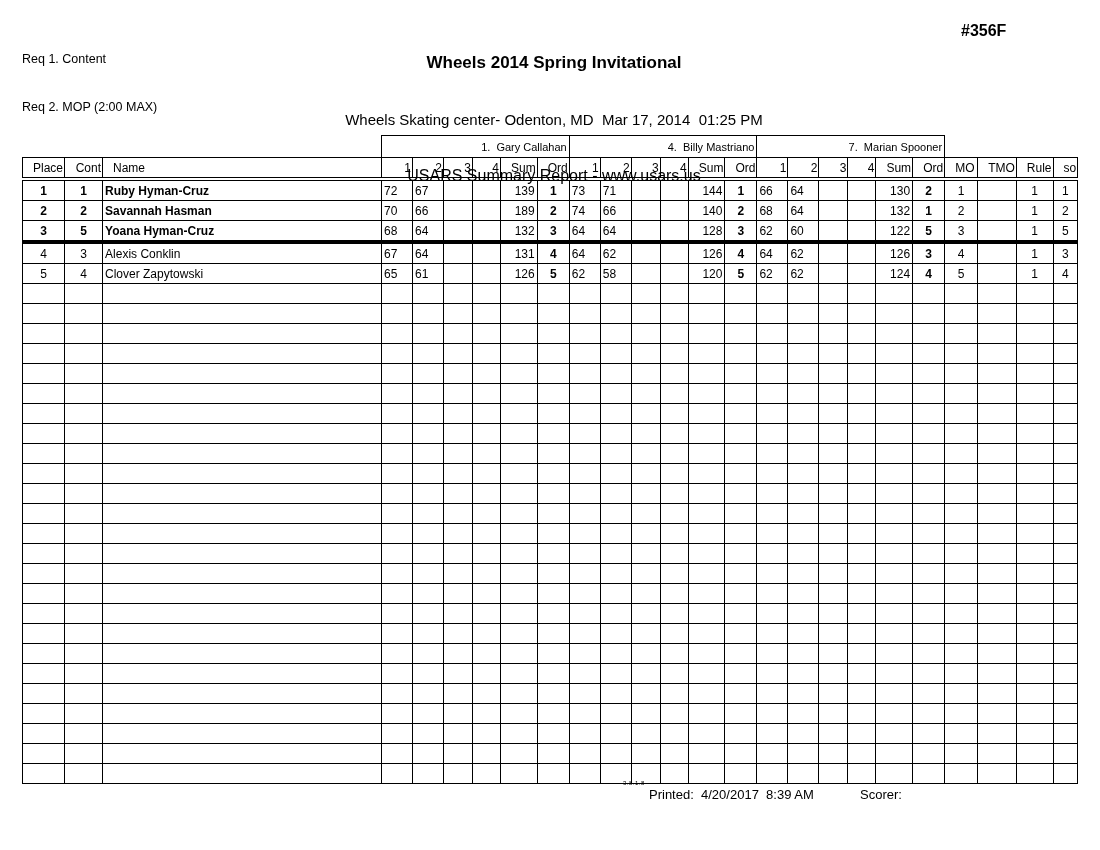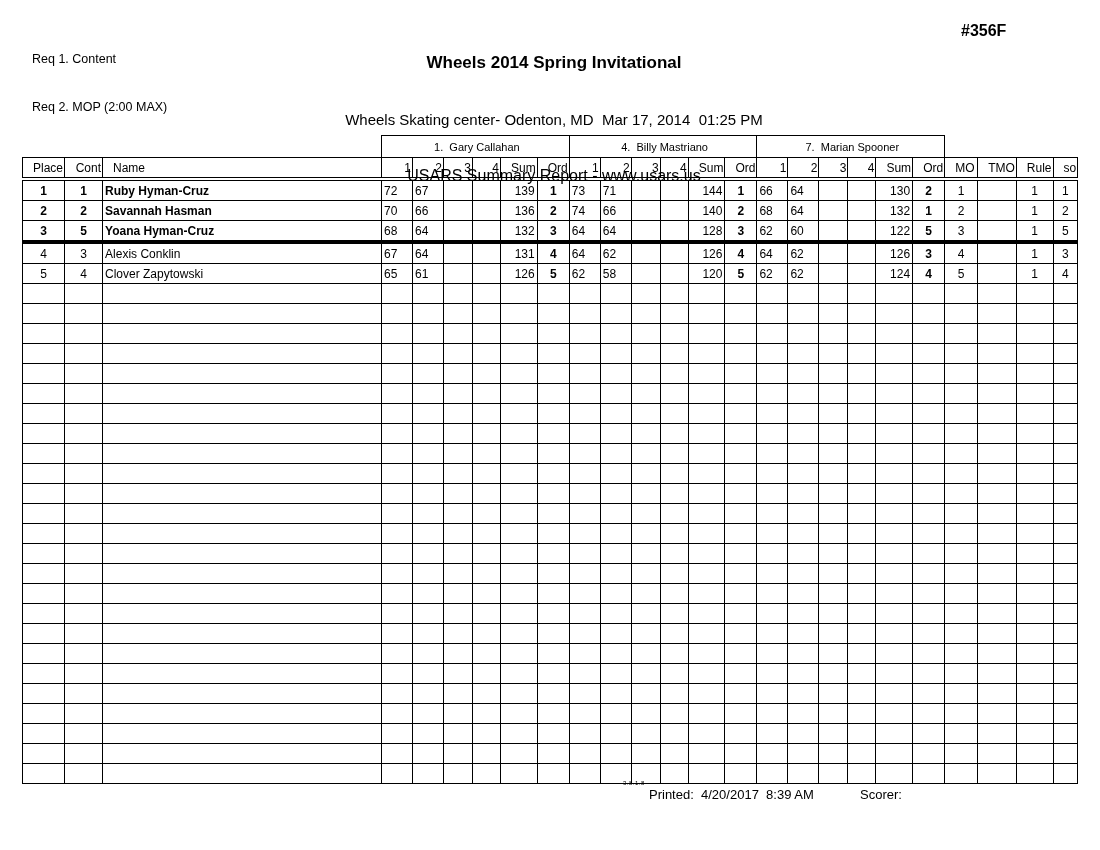--- a/index.html
+++ b/index.html
@@ -2,21 +2,21 @@
 <html><head>
 <meta charset="utf-8">
 <style>
   html,body { margin:0; padding:0; background:#fff; }
   .page {
     position:relative; width:1100px; height:850px; background:#fff;
     font-family:"Liberation Sans", sans-serif; color:#000; overflow:hidden;
   }
 
   
-  .req { position:absolute; left:32px; top:19px; font-size:12.5px; line-height:16px; white-space:pre; }
+  .req { position:absolute; left:22px; top:19px; font-size:12.5px; line-height:16px; white-space:pre; }
 
   
   .hdr { position:absolute; left:12px; top:16px; width:1084px; text-align:center; white-space:pre; }
   .h-title  { font-size:17px; font-weight:bold; line-height:22px; }
   .h-venue  { font-size:15px; line-height:19px; }
   .h-event  { font-size:19px; font-weight:bold; line-height:25px; letter-spacing:0.5px; }
   .h-report { font-size:16px; line-height:21px; }
 
   .evtnum { position:absolute; left:961px; top:22px; font-size:16px; font-weight:bold; }
 
@@ -25,21 +25,21 @@
     position:absolute; left:22px; top:135px;
     border-collapse:collapse; table-layout:fixed;
   }
   table.results td {
     border:1px solid #000; height:19px; padding:0 2px;
     font-size:12px; line-height:18px; vertical-align:middle;
     white-space:pre; overflow:hidden;
   }
   
   tr.jrow td { border:none; height:21px; }
-  tr.jrow td.jbox { border:1px solid #000; font-size:11px; padding-left:5px; text-align:center; }
+  tr.jrow td.jbox { border:1px solid #000; font-size:11px; padding-left:5px; text-align:right; }
   
   tr.hrow td { border-bottom:4px double #000; font-weight:normal; text-align:left; padding:0 1px 0 10px; }
   tr.hrow td.hc { text-align:right; }
   tr.hrow td.ord { font-weight:normal; text-align:left; }
   
   td.ord { border-left:4px solid #000; border-right:4px solid #000; text-align:center; font-weight:bold; }
   
   tr.sep td { border-bottom:4px solid #000; }
 
   td.c { text-align:center; }
@@ -166,21 +166,21 @@
       </tr>
 
       <tr>
         <td class="c b">2</td>
         <td class="c b">2</td>
         <td class="name b">Savannah Hasman</td>
         <td class="sc">70</td>
         <td class="sc">66</td>
         <td class="sc"></td>
         <td class="sc"></td>
-        <td class="sum">136</td>
+        <td class="sum">189</td>
         <td class="ord">2</td>
         <td class="sc">74</td>
         <td class="sc">66</td>
         <td class="sc"></td>
         <td class="sc"></td>
         <td class="sum">140</td>
         <td class="ord">2</td>
         <td class="sc">68</td>
         <td class="sc">64</td>
         <td class="sc"></td>

